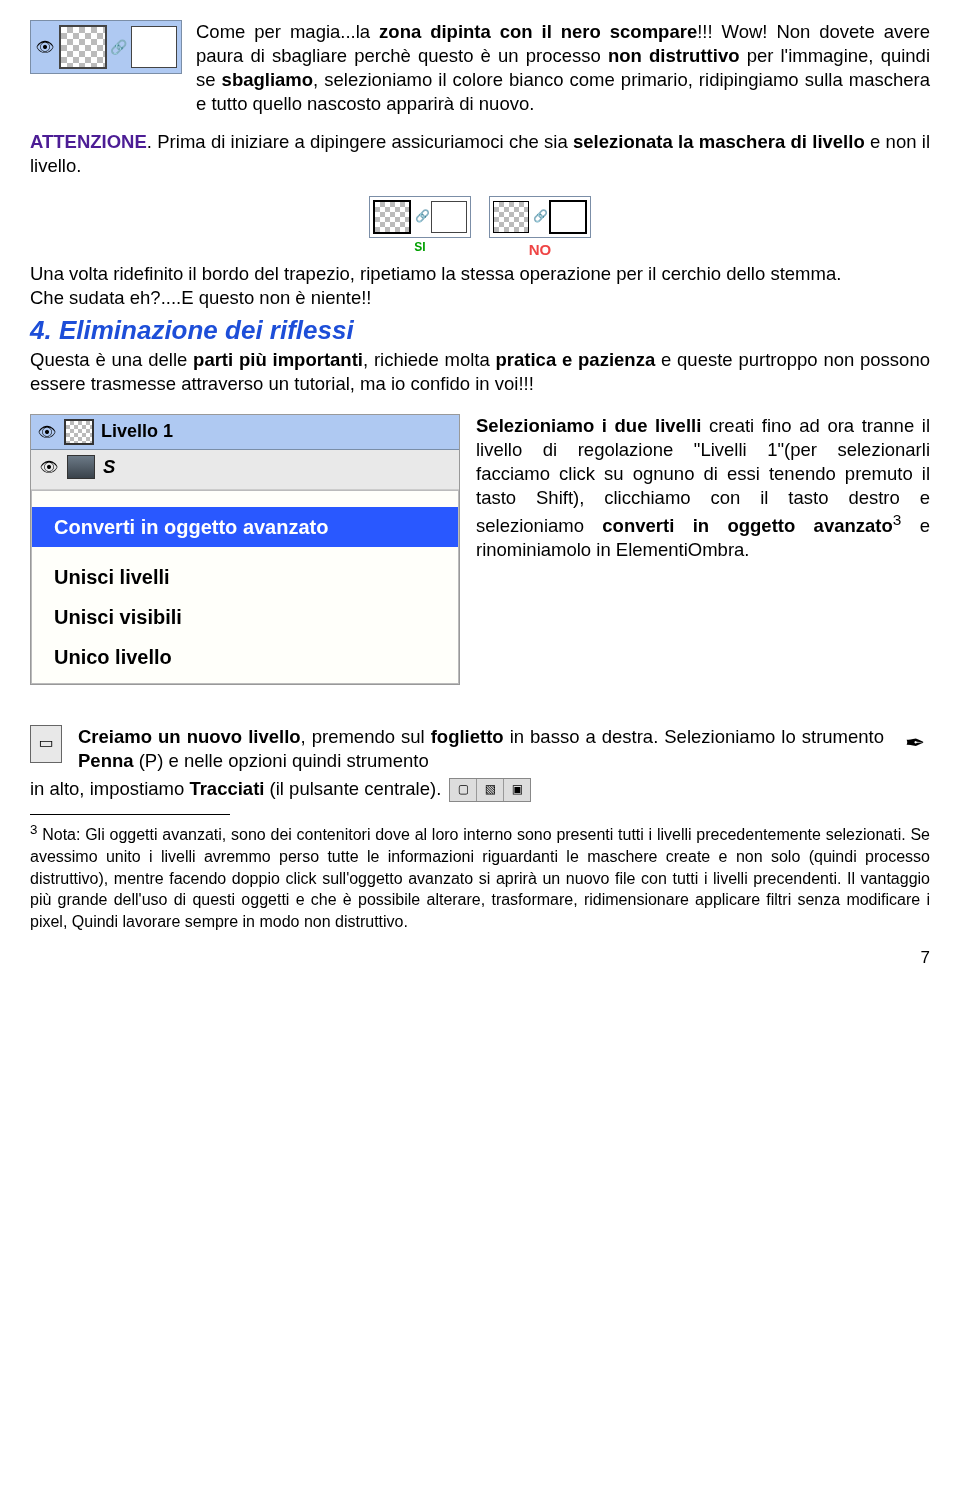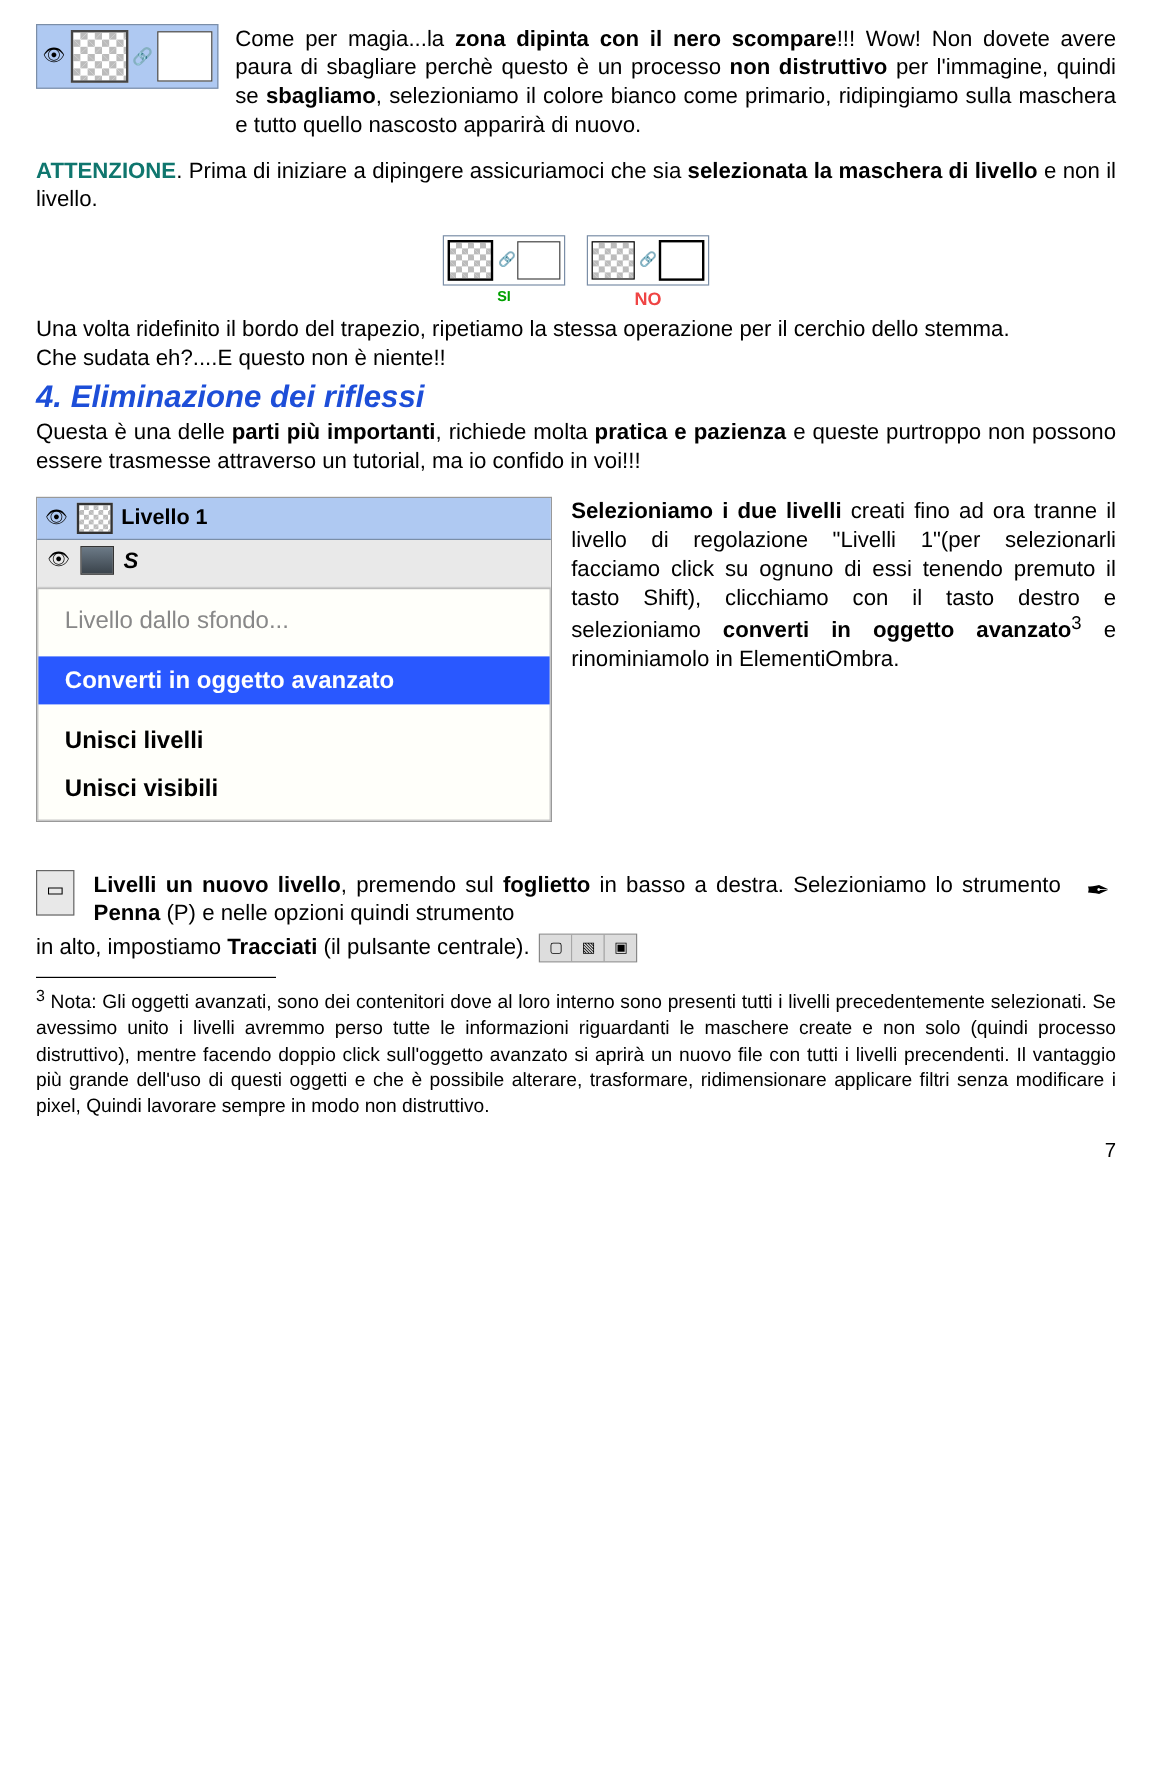--- a/index.html
+++ b/index.html
@@ -58,21 +58,21 @@
   }
   .link {
     width: 16px;
     display: flex;
     align-items: center;
     justify-content: center;
     font-size: 14px;
     color: #333;
   }
   p { margin: 0; text-align: justify; }
-  .red { color: #0f766e; }
+  .red { color: #4c1d95; }
   .just { text-align: justify; }
   .mt { margin-top: 14px; }
   .si-no-row {
     display: flex;
     justify-content: center;
     gap: 18px;
     margin-top: 18px;
     margin-bottom: 2px;
   }
   .si-no-cell {
@@ -264,37 +264,37 @@
       <span class="eye">👁</span>
       <div class="small-thumb"></div>
       <span class="layer-head-text">Livello 1</span>
     </div>
     <div class="sub-row">
       <span class="eye">👁</span>
       <div class="tiny-photo"></div>
       <span style="font-style:italic;font-weight:bold">S</span>
     </div>
     <div class="ctx-menu">
-      <div class="ctx-item disabled">Livello dallo sfondo...</div>
       <div style="height:10px"></div>
       <div class="ctx-item selected">Converti in oggetto avanzato</div>
       <div style="height:10px"></div>
       <div class="ctx-item">Unisci livelli</div>
       <div class="ctx-item">Unisci visibili</div>
+      <div class="ctx-item">Unico livello</div>
     </div>
   </div>
   <p class="side-para">
     <b>Selezioniamo i due livelli</b><span> creati fino ad ora tranne il livello di regolazione "Livelli 1"(per selezionarli facciamo click su ognuno di essi tenendo premuto il tasto Shift), clicchiamo con il tasto destro e selezioniamo </span><b>converti in oggetto avanzato</b><sup>3</sup><span> e rinominiamolo in ElementiOmbra.</span>
   </p>
 </div>
 
 <div class="foot-row">
   <div class="foot-icon">▭</div>
   <p style="flex:1" class="just">
-    <b>Livelli un nuovo livello</b><span>, premendo sul </span><b>foglietto</b><span> in basso a destra. Selezioniamo lo strumento </span><b>Penna</b><span> (P) e nelle opzioni quindi strumento</span>
+    <b>Creiamo un nuovo livello</b><span>, premendo sul </span><b>foglietto</b><span> in basso a destra. Selezioniamo lo strumento </span><b>Penna</b><span> (P) e nelle opzioni quindi strumento</span>
   </p>
   <div class="pen-icon">✒</div>
 </div>
 
 <p style="margin-top:4px">
   <span>in alto, impostiamo </span><b>Tracciati</b><span> (il pulsante centrale). </span>
   <span class="inline-btnset">
     <span class="inline-btn">▢</span>
     <span class="inline-btn">▧</span>
     <span class="inline-btn">▣</span>

